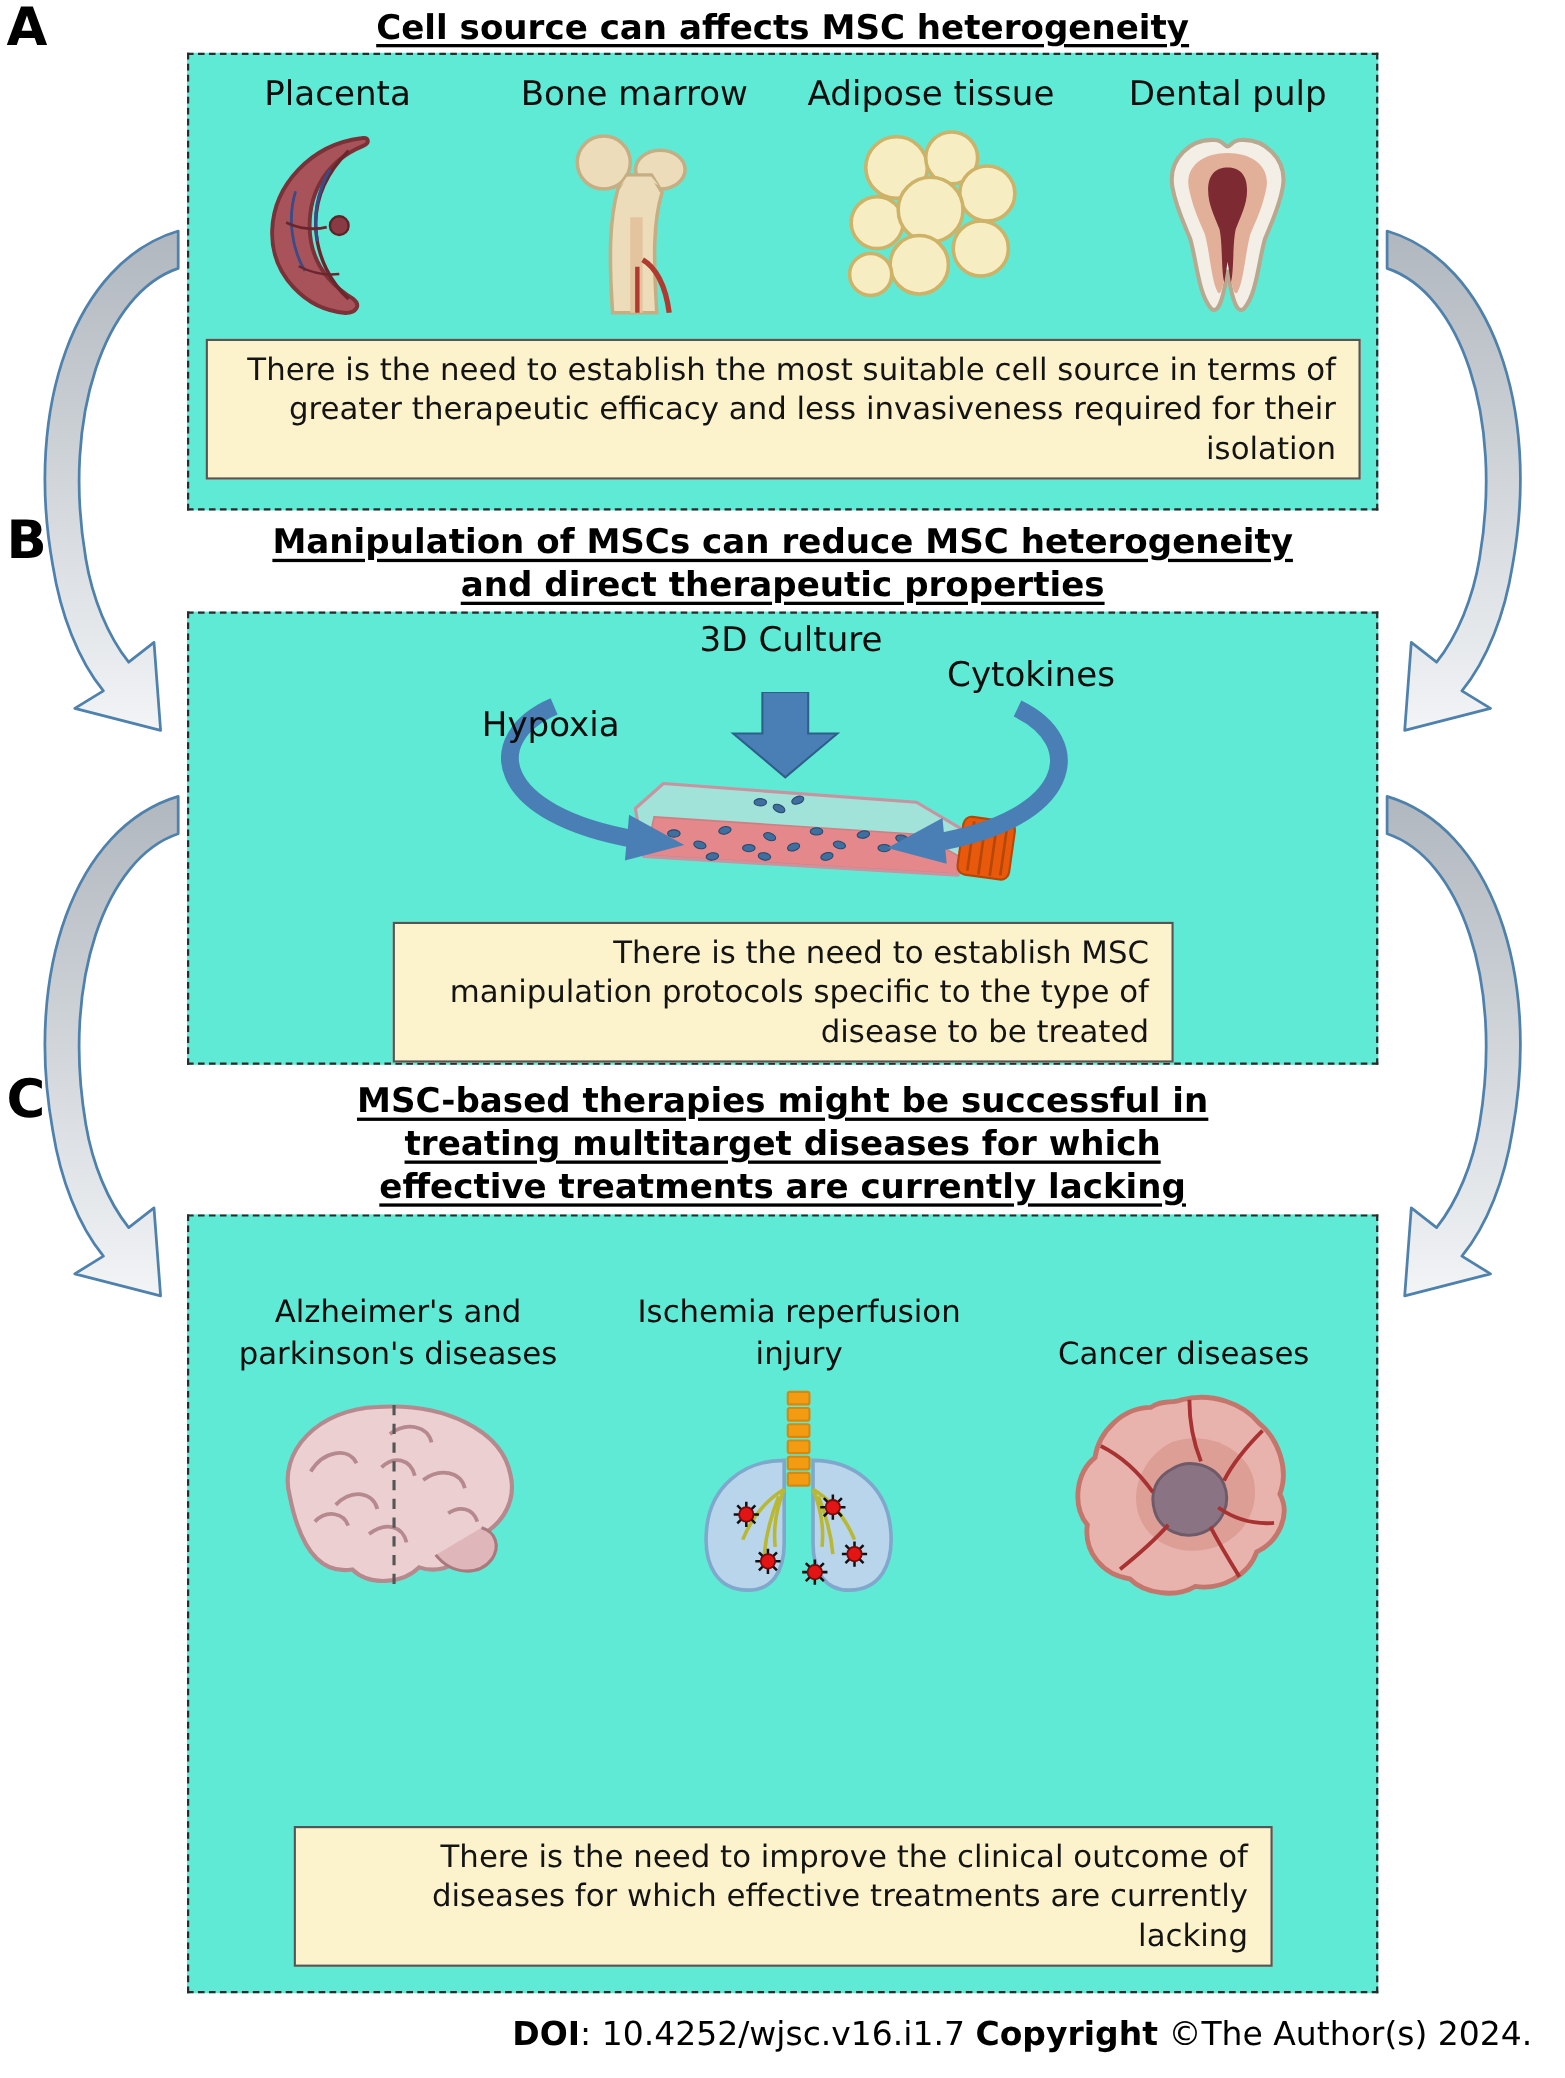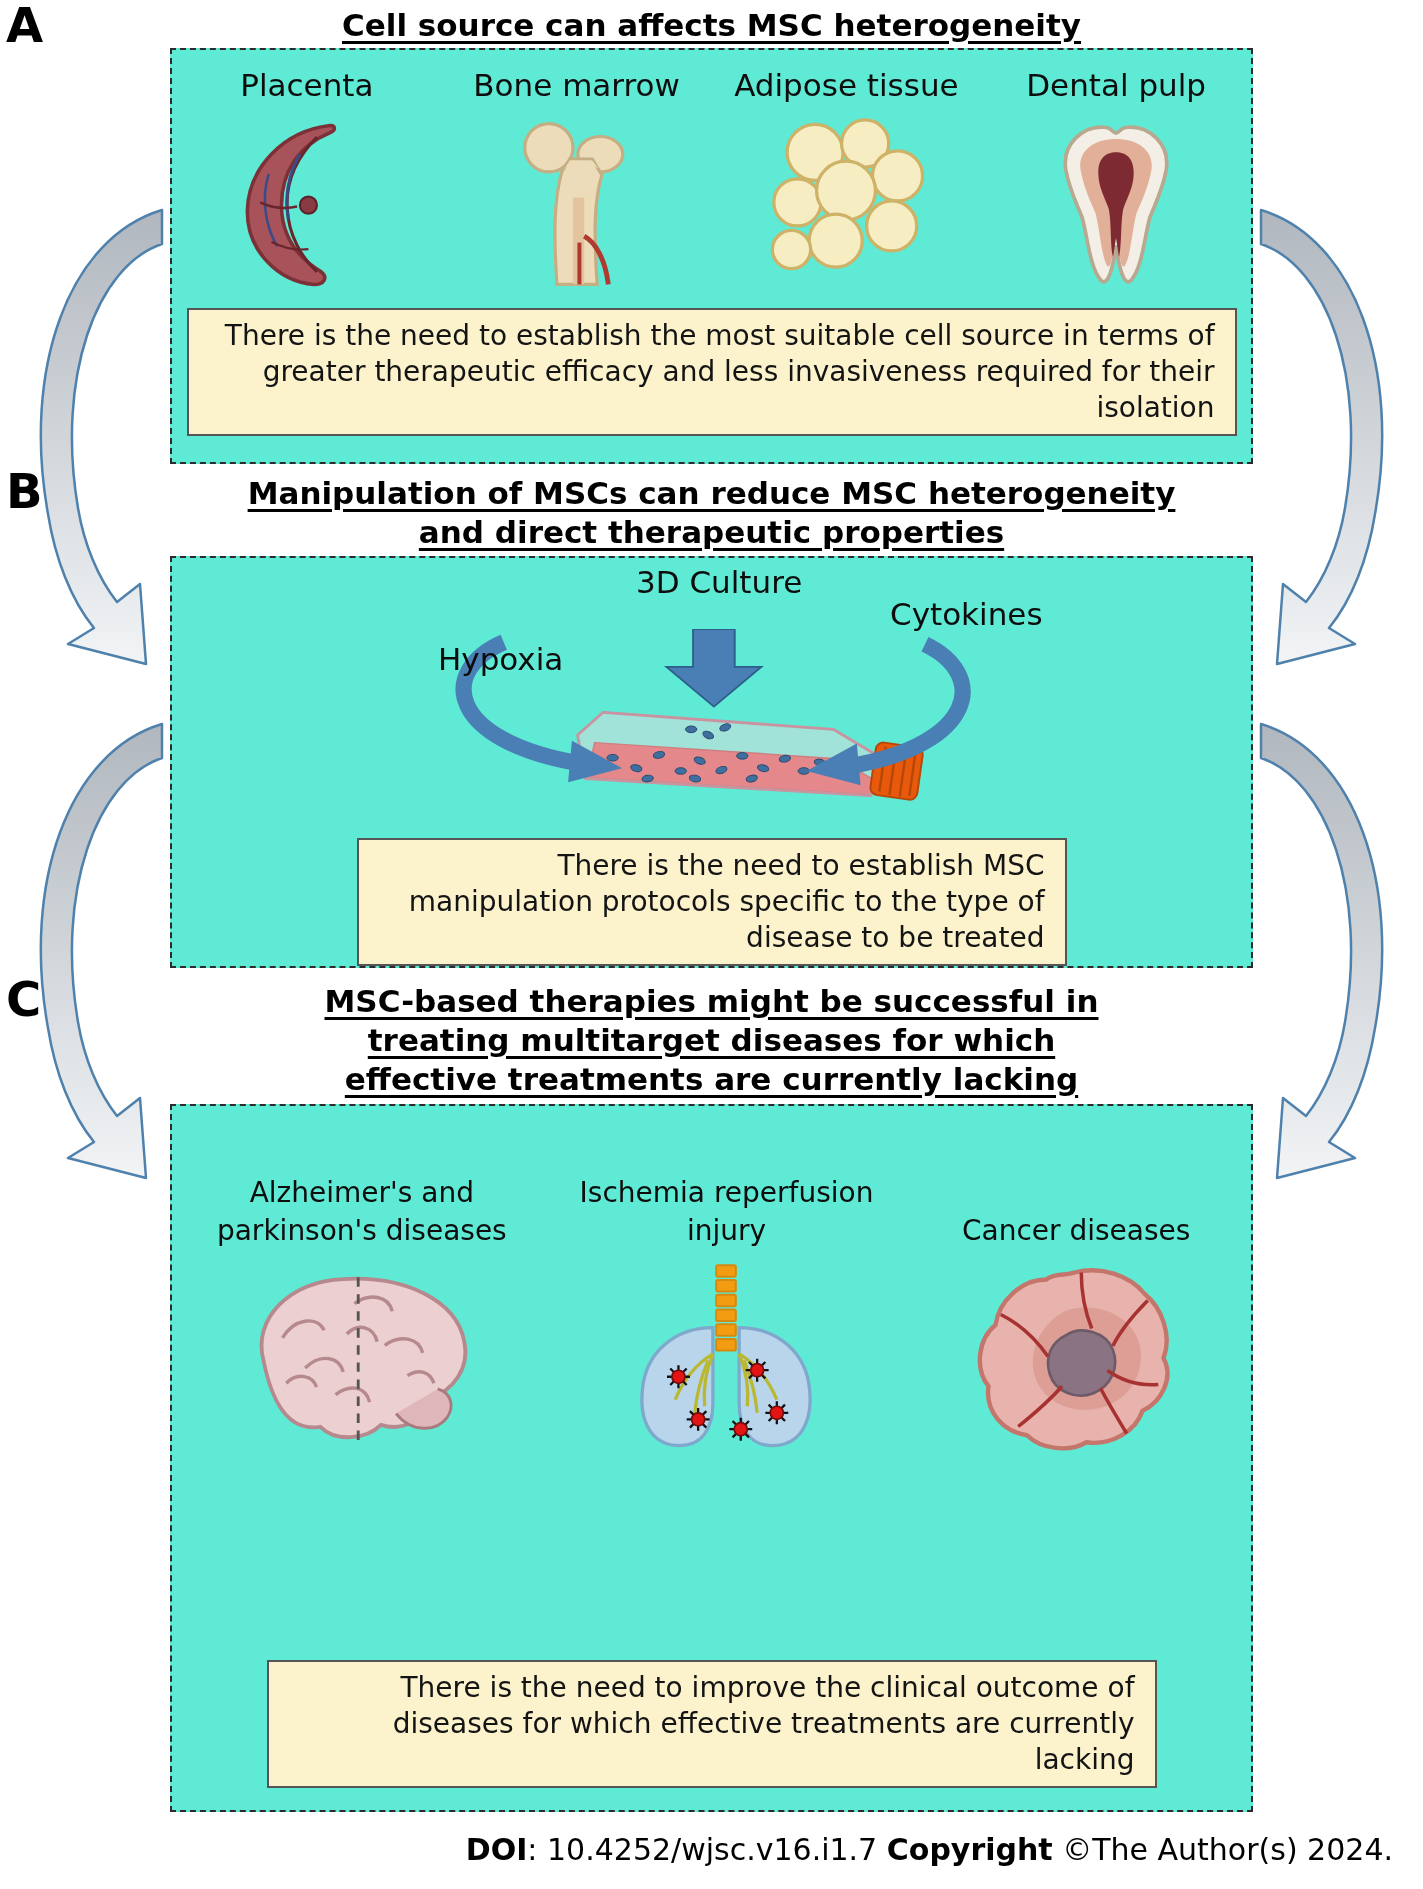--- a/index.html
+++ b/index.html
@@ -50,21 +50,21 @@
 
   .sources-row { display:flex; }
   .source-col { flex:1; display:flex; flex-direction:column; align-items:center; }
   .source-label { font-size:31px; line-height:38px; }
   .icon-svg { margin-top:10px; }
 
   .factors { position:relative; height:60px; margin-top:4px; font-size:31px; }
   .factor { position:absolute; white-space:nowrap; }
   #factor-hypoxia   { left:266px; top:28px;margin-top:47px; }
   #factor-3d        { left:464px; top:-2px; }
-  #factor-cytokines { left:718px; top:30px; }
+  #factor-cytokines { left:689px; top:30px; }
   .flask-svg { align-self:center; margin-top:6px; }
 
   .diseases-row { display:flex; justify-content:space-around; }
   .disease-col { display:flex; flex-direction:column; align-items:center;margin-top:48px; }
   .disease-label {
     font-size:28px; line-height:38px; text-align:center;
     height:82px; display:flex; flex-direction:column; justify-content:flex-end;
   }
   #disease-label-0 { width:330px; }
   #disease-label-1 { width:300px; }

